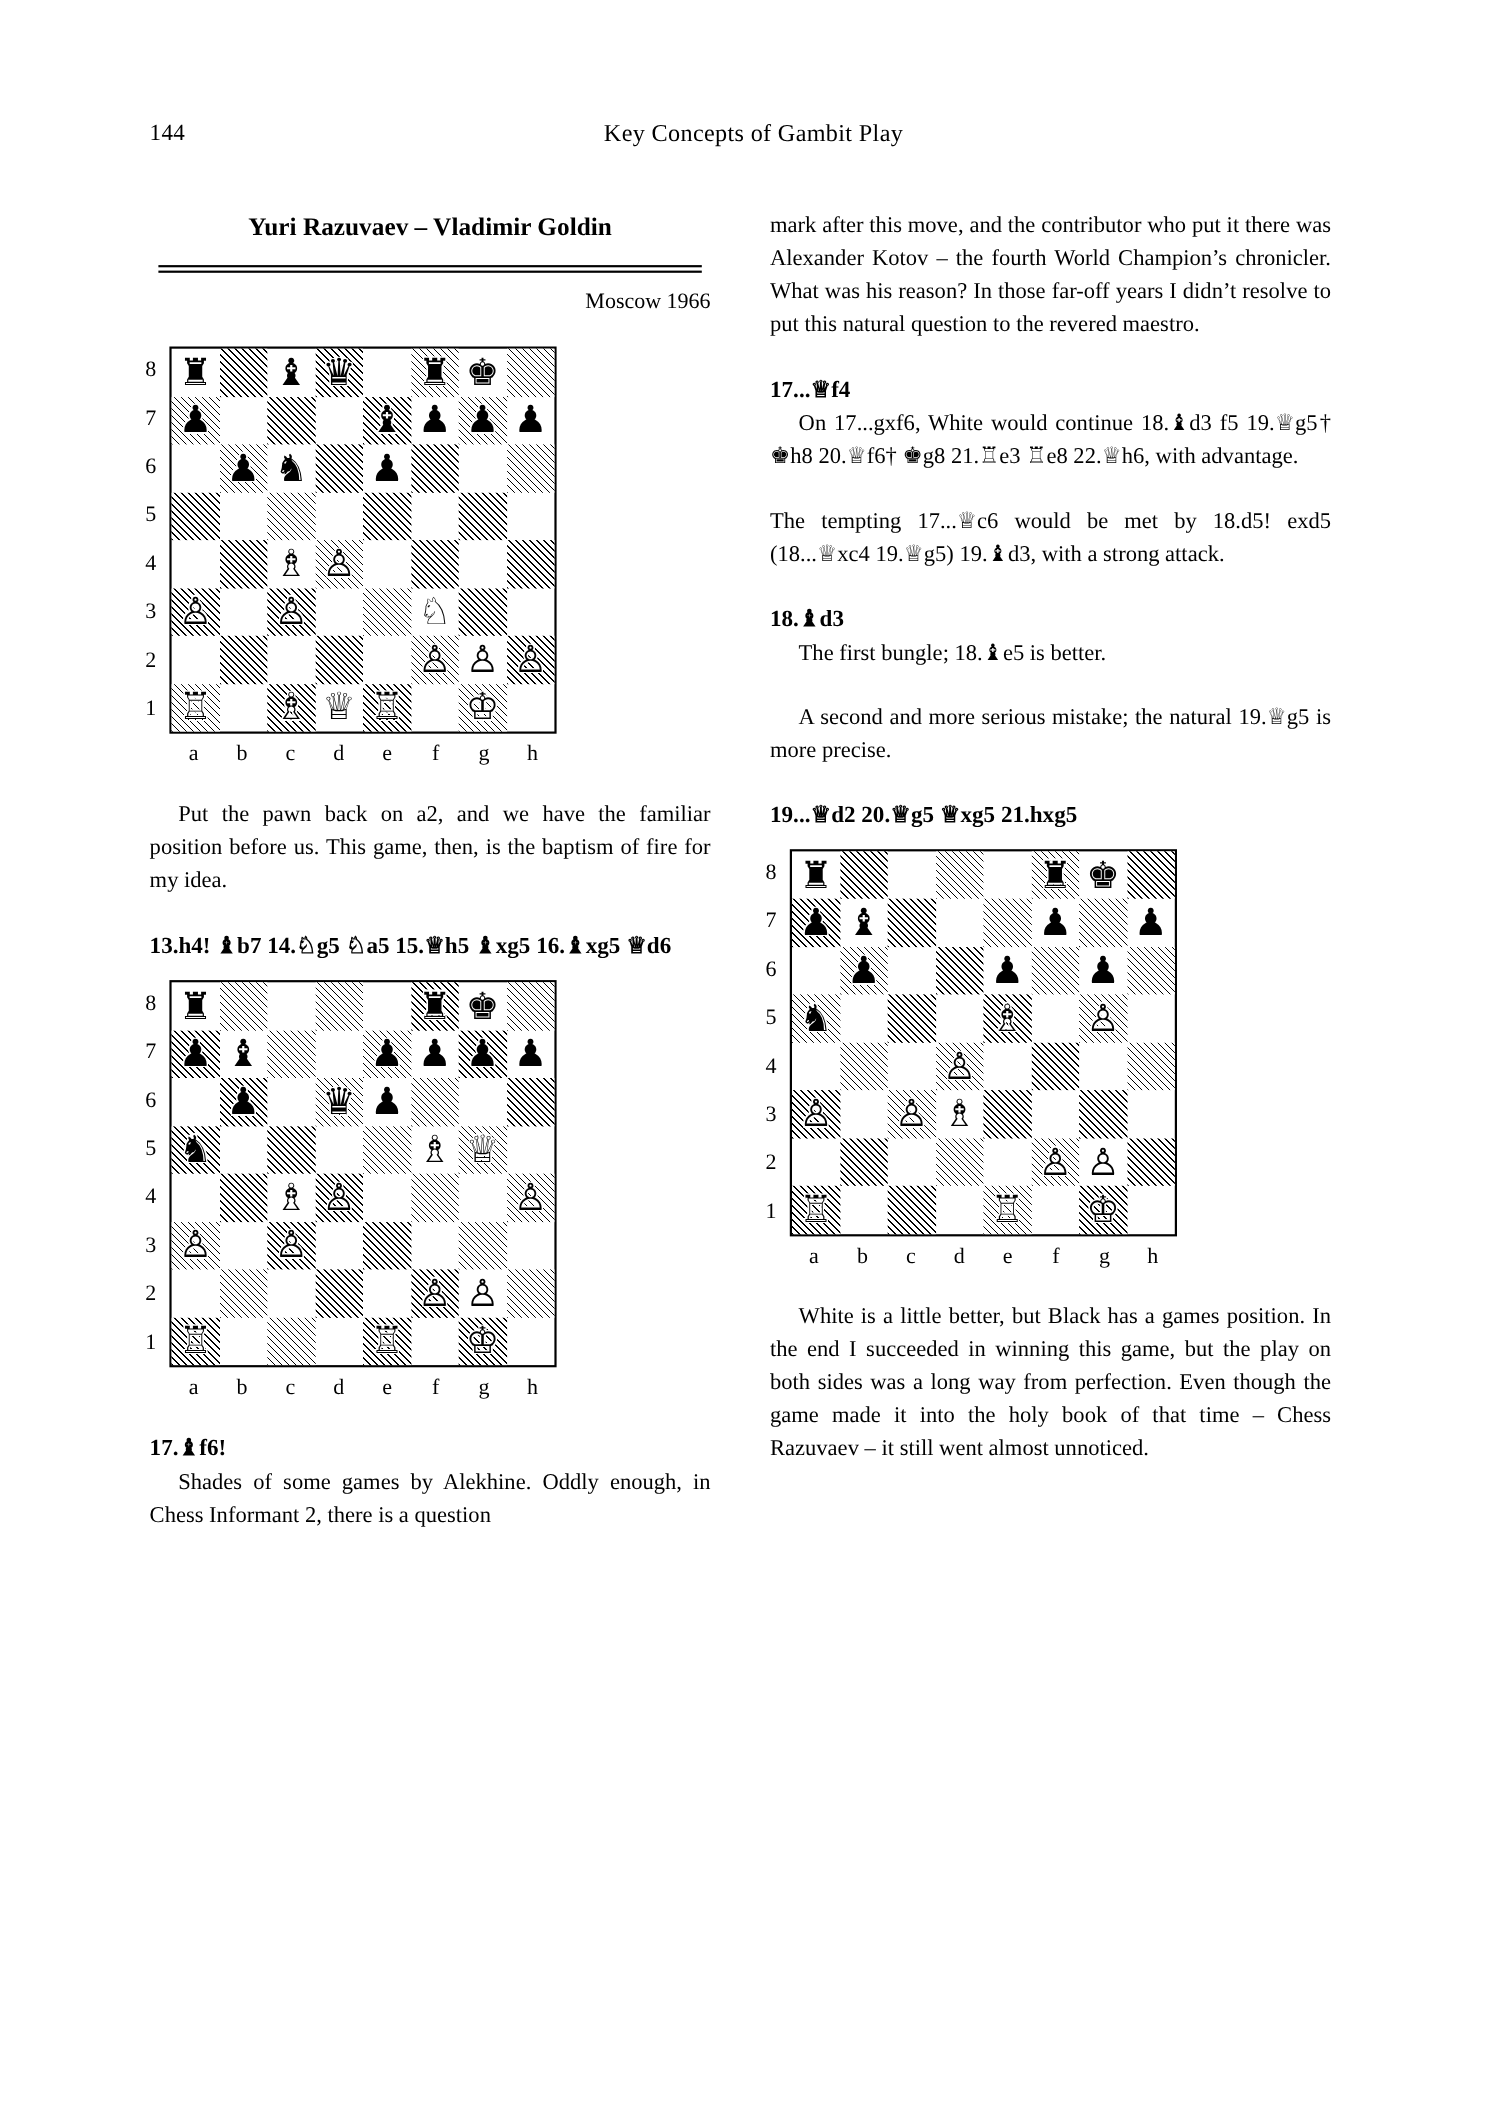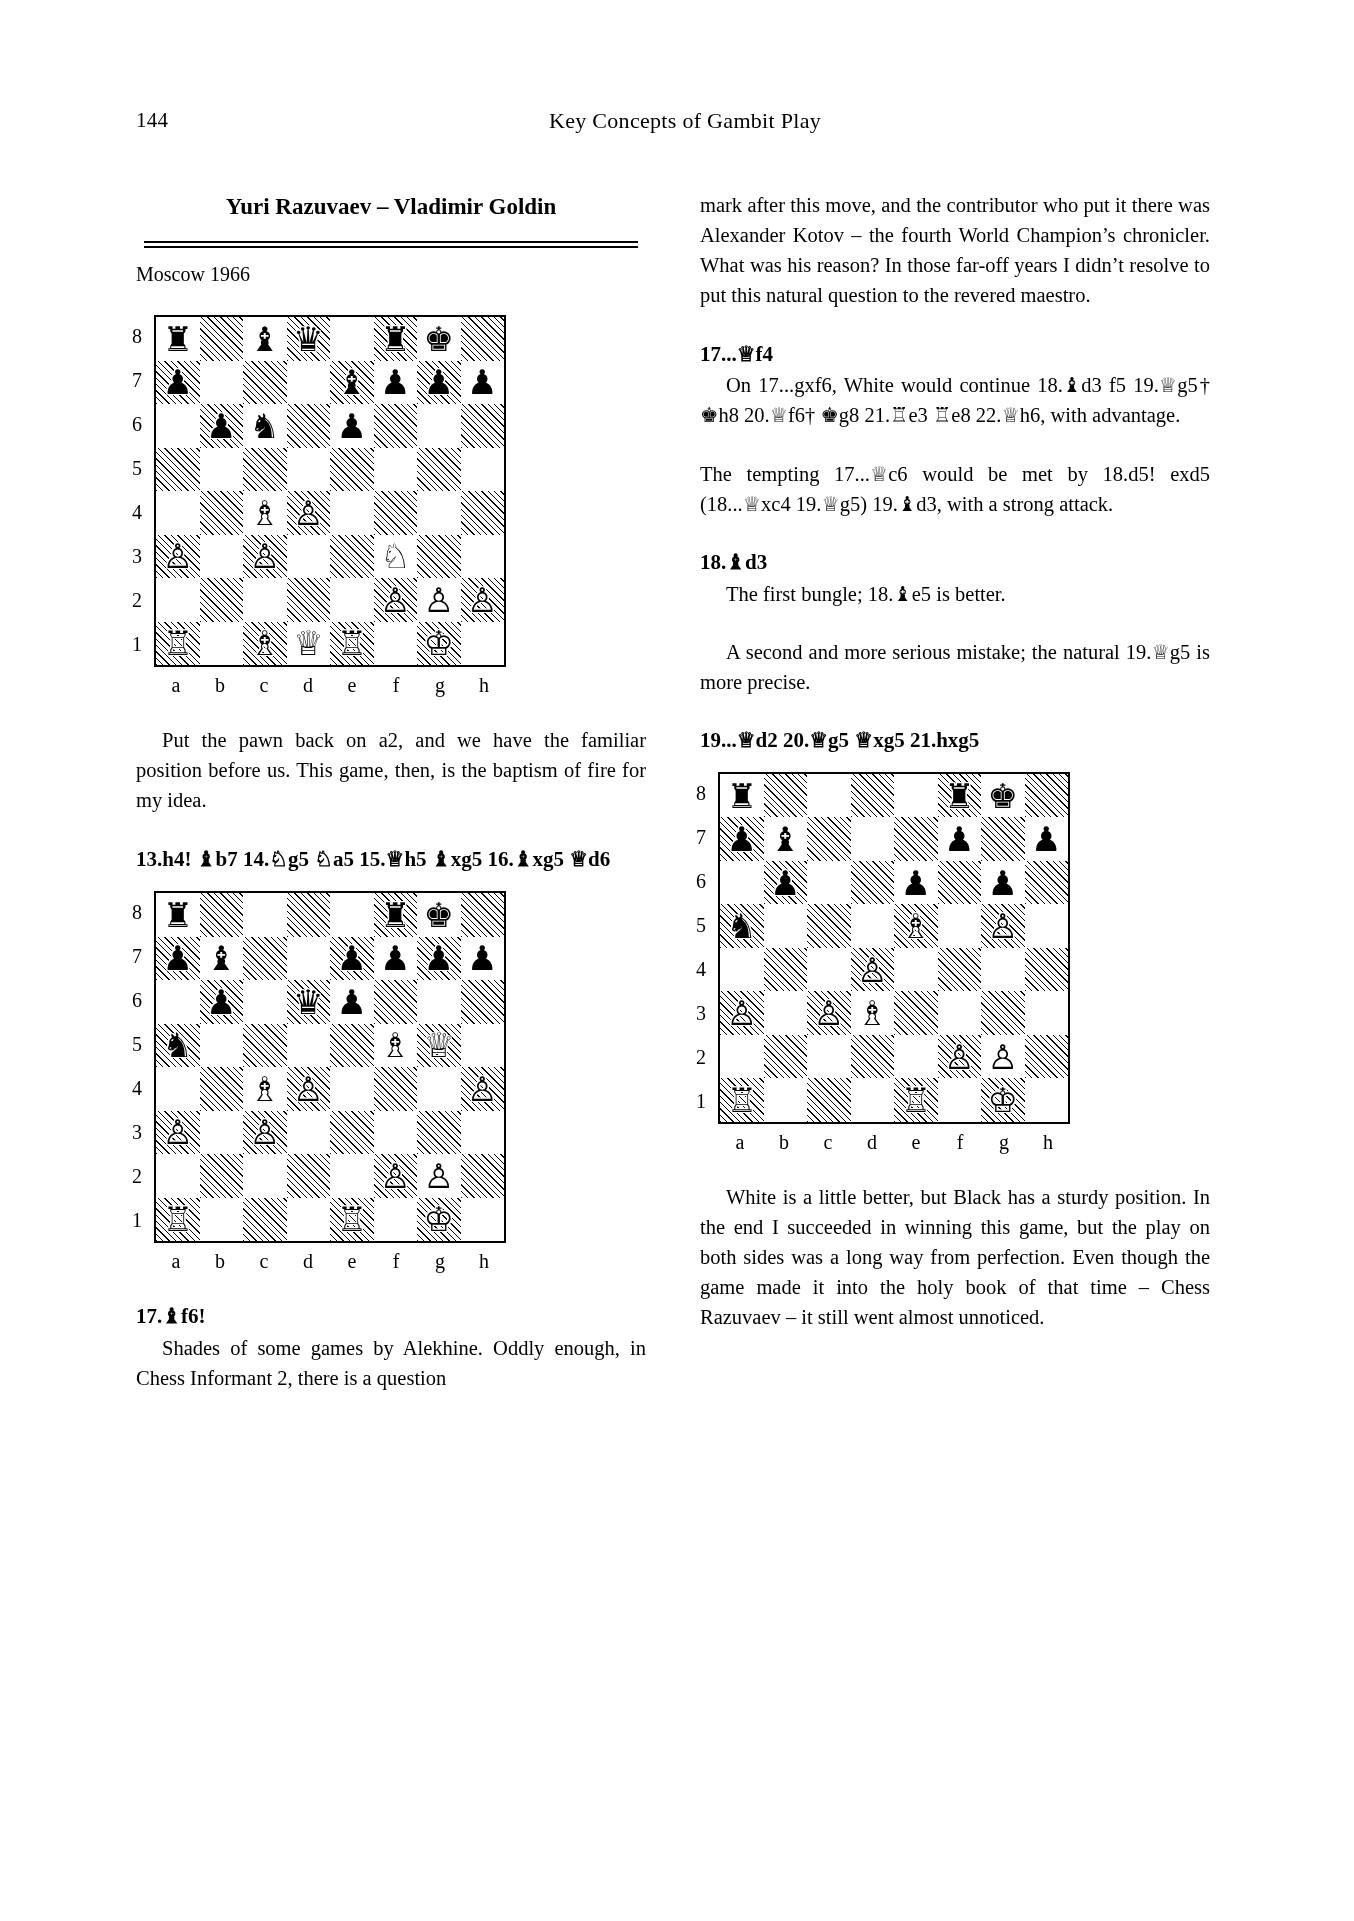--- a/index.html
+++ b/index.html
@@ -72,21 +72,21 @@
     font-size: 23px;
     padding-bottom: 17px;
   }
   .rule-double {
     border-top: 2px solid #000;
     border-bottom: 2px solid #000;
     height: 3px;
     margin: 0 8px 12px 8px;
   }
   .event {
-    text-align: left;
+    text-align: right;
     font-size: 20px;
     margin-bottom: 26px;
   }
   .moves {
     font-weight: bold;
     font-size: 21px;
     line-height: 1.5;
     text-align: justify;
     margin-bottom: 6px;
   }
@@ -625,16 +625,16 @@
         <span>d</span>
         <span>e</span>
         <span>f</span>
         <span>g</span>
         <span>h</span>
       </div>
     </div>
 
     <div class="spacer-sm"></div>
     <p class="para">
-      <span>White is a little better, but Black has a sturdy position. In the end I succeeded in winning this game, but the play on both sides was a long way from perfection. Even though the game made it into the holy book of that time – </span><span class="italic">Chess</span><span> </span><span class="italic">Razuvaev</span><span> – it still went almost unnoticed.</span>
+      <span>White is a little better, but Black has a games position. In the end I succeeded in winning this game, but the play on both sides was a long way from perfection. Even though the game made it into the holy book of that time – </span><span class="italic">Chess</span><span> </span><span class="italic">Razuvaev</span><span> – it still went almost unnoticed.</span>
     </p>
   </div>
 </div>
 
 </body></html>

